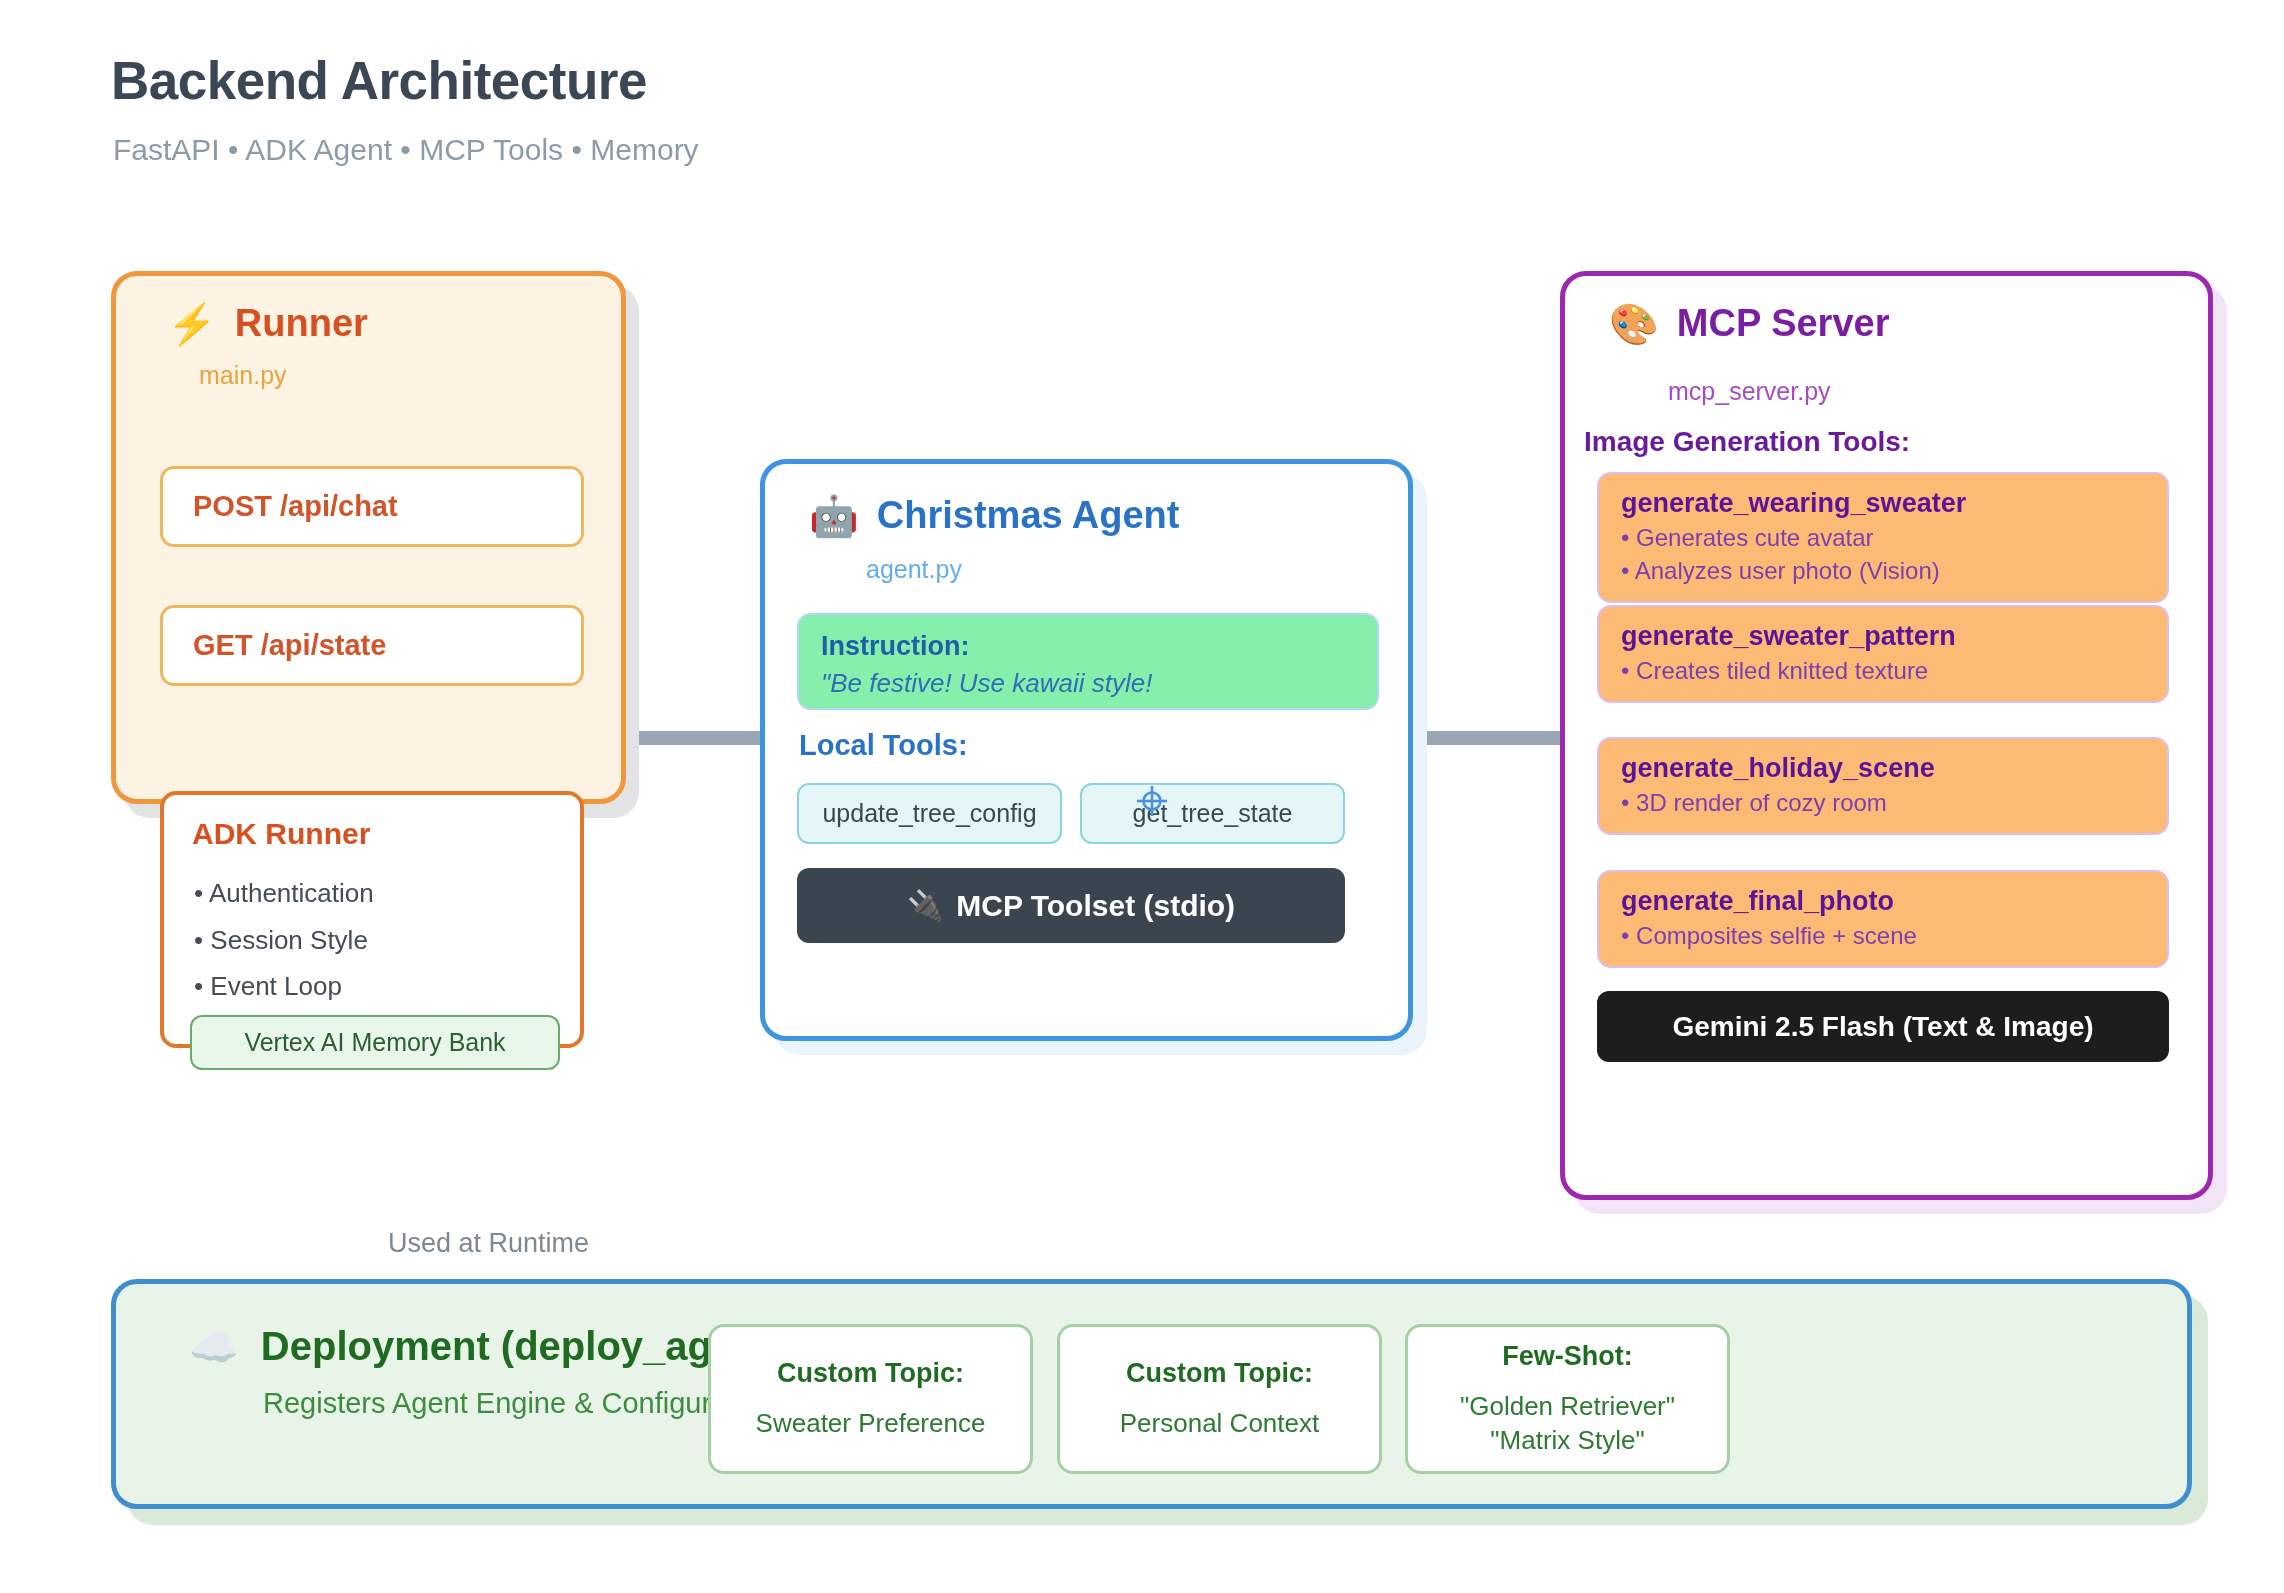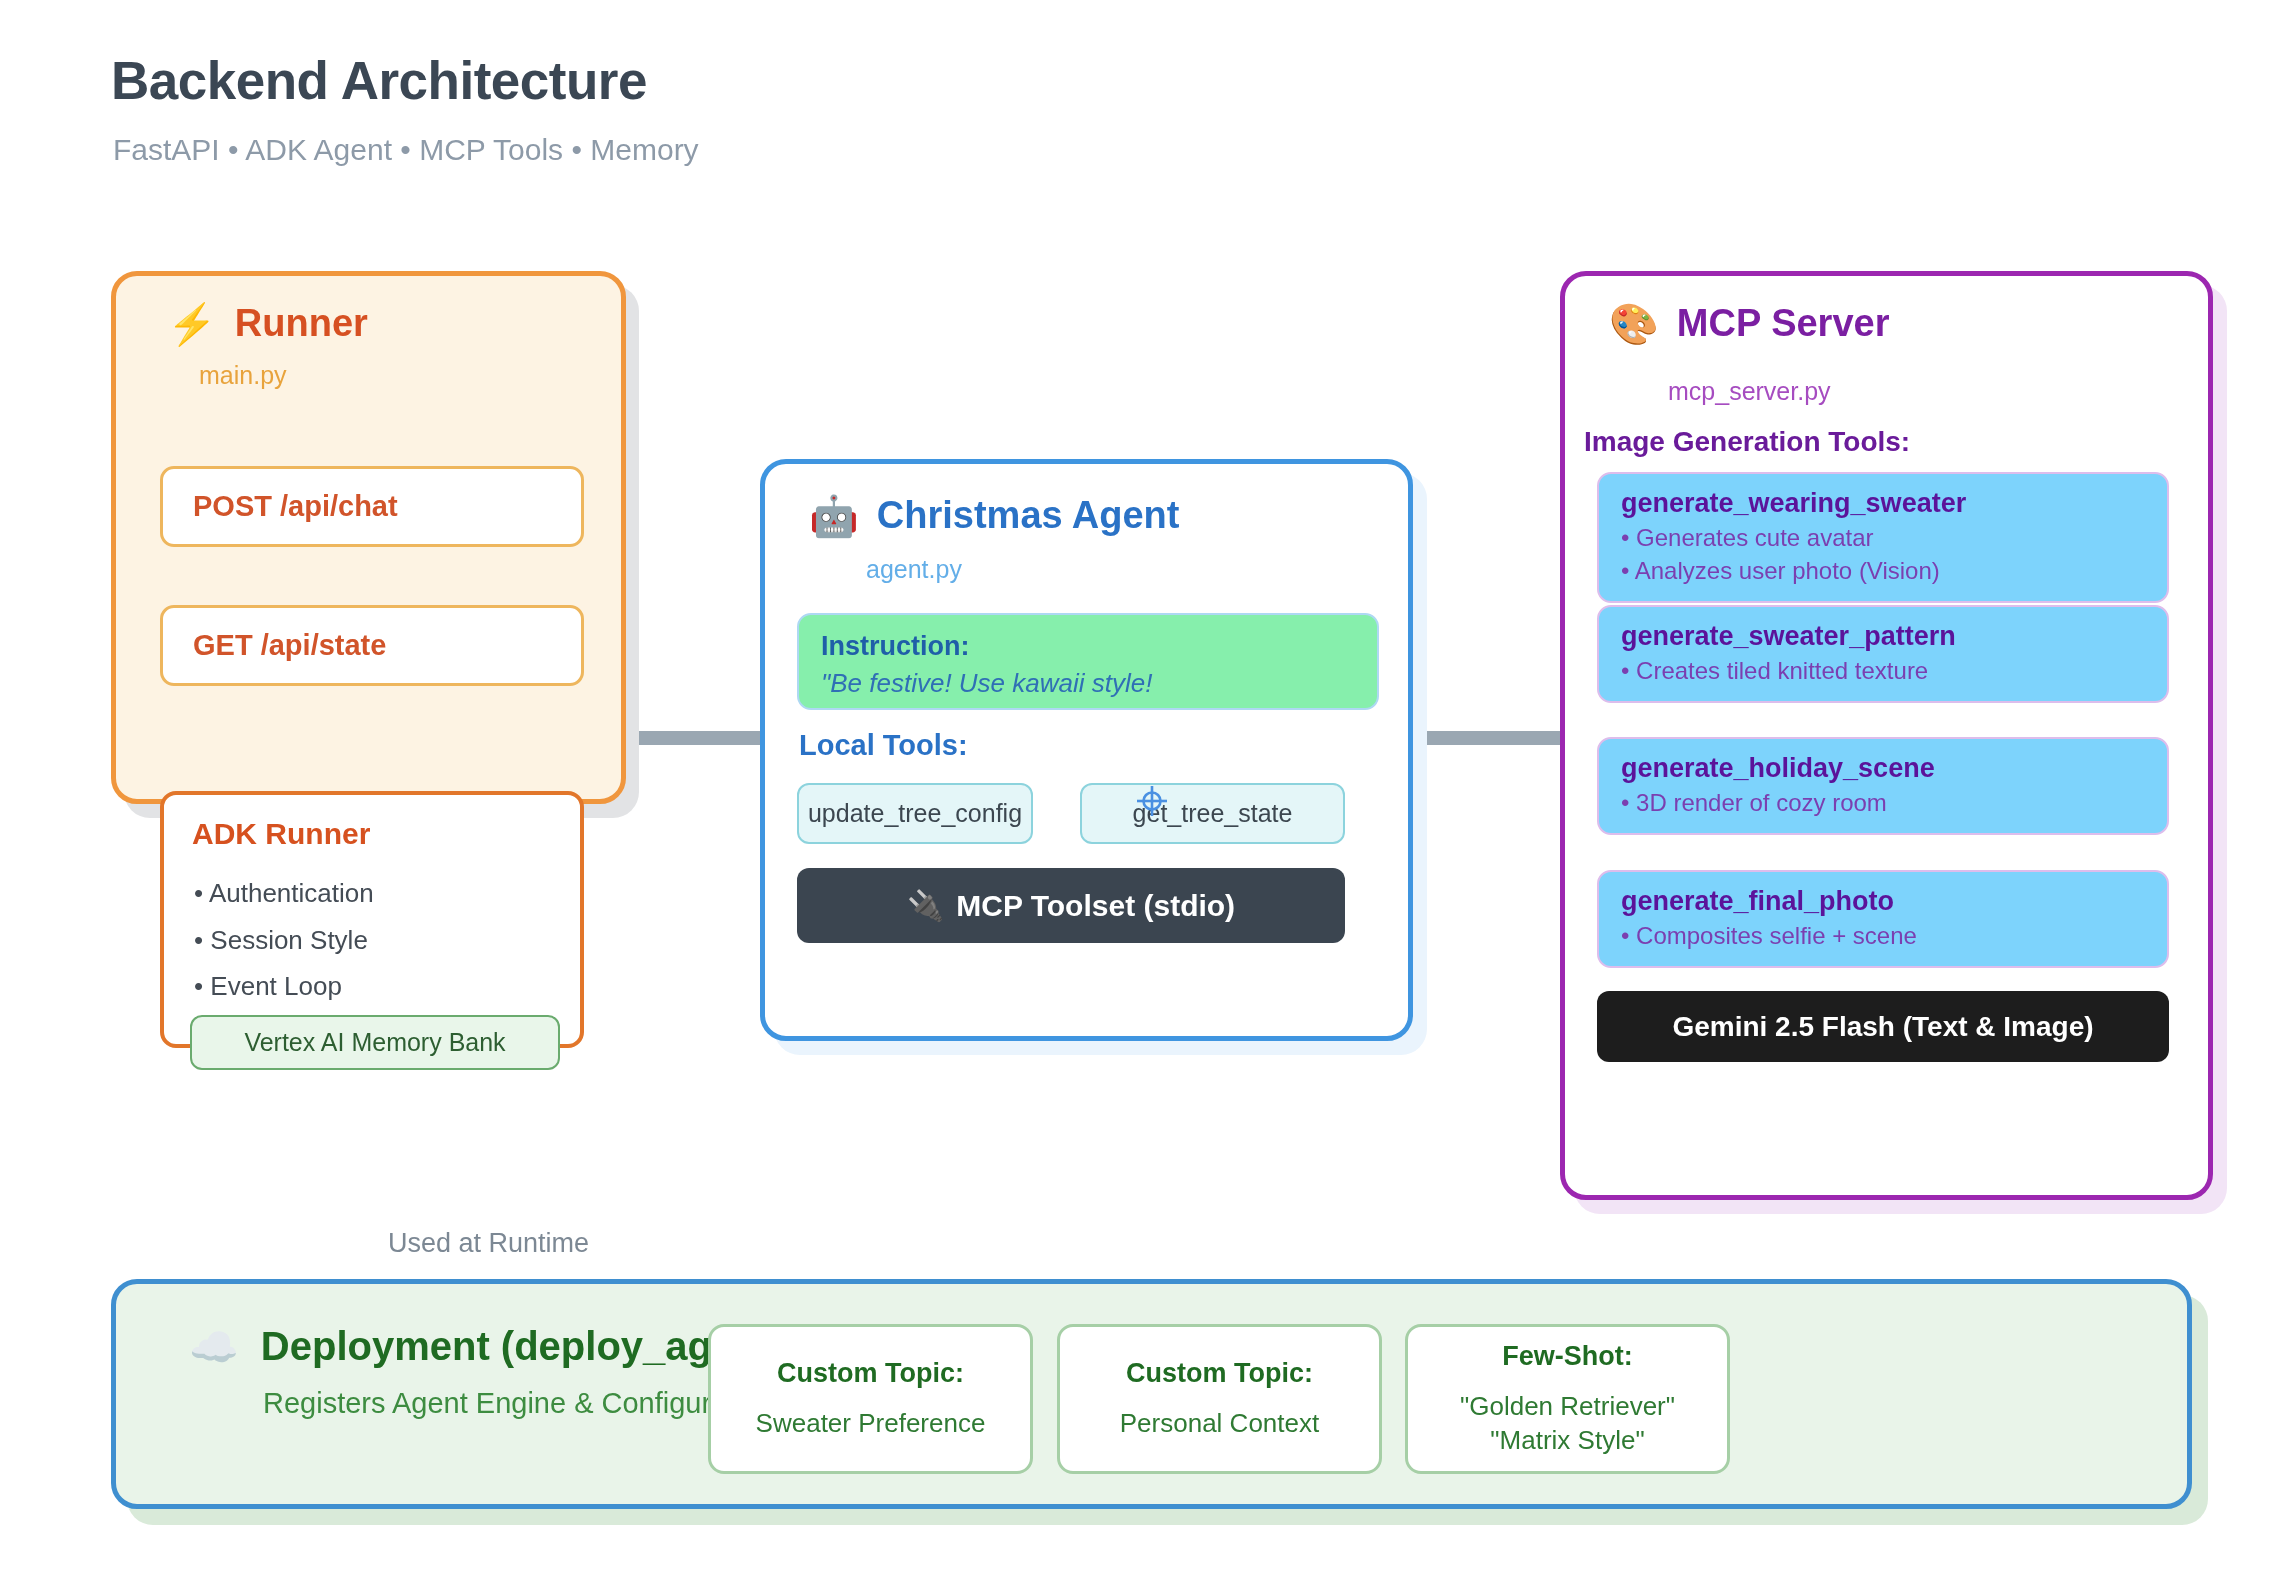--- a/index.html
+++ b/index.html
@@ -97,21 +97,21 @@
     position: absolute; left: 34px; top: 265px;
     font-size: 29px; font-weight: bold; color: #2a72c6;
   }
   #crosshair-icon { position: absolute; left: 1135px; top: 784px; z-index: 3; }
   .tool-chip {
     position: absolute; top: 319px; height: 61px;
     background: #e4f6f8; border: 2px solid #8cd3dd; border-radius: 12px;
     display: flex; align-items: center; justify-content: center;
     font-size: 25px; color: #3c4750;
   }
-  #chip-0 { left: 32px; width: 236px; }
+  #chip-0 { left: 32px; width: 265px; }
   #chip-1 { left: 315px; width: 265px; }
   #mcp-toolset {
     position: absolute; left: 32px; top: 404px; width: 548px; height: 75px;
     background: #3b4550; border-radius: 12px;
     display: flex; align-items: center; justify-content: center; gap: 12px;
     font-size: 30px; font-weight: bold; color: #ffffff;
   }
 
   
   #mcp-shadow {
@@ -124,21 +124,21 @@
   }
   #mcp-head { position: absolute; left: 44px; top: 26px; }
   #mcp-title { color: #7b1fa2; }
   #mcp-sub { position: absolute; left: 103px; top: 101px; color: #a64cc0; text-align: center; }
   #mcp-tools-label {
     position: absolute; left: 19px; top: 150px;
     font-size: 28px; font-weight: bold; color: #6a1b9a;
   }
   .mcp-tool {
     position: absolute; left: 32px; width: 572px;
-    background: #7dd3fc; border: 2px solid #ddbdec; border-radius: 14px;
+    background: #fdba74; border: 2px solid #ddbdec; border-radius: 14px;
     padding: 14px 12px 16px 22px;
   }
   #mcptool-0 { top: 196px; }
   #mcptool-1 { top: 329px; }
   #mcptool-2 { top: 461px; }
   #mcptool-3 { top: 594px; }
   .mcp-tool-name { font-size: 27px; font-weight: bold; color: #5b139a; }
   .mcp-tool-bullet { font-size: 24px; color: #7b3fb0; margin-top: 5px; }
   #gemini-bar {
     position: absolute; left: 32px; top: 715px; width: 572px; height: 71px;

